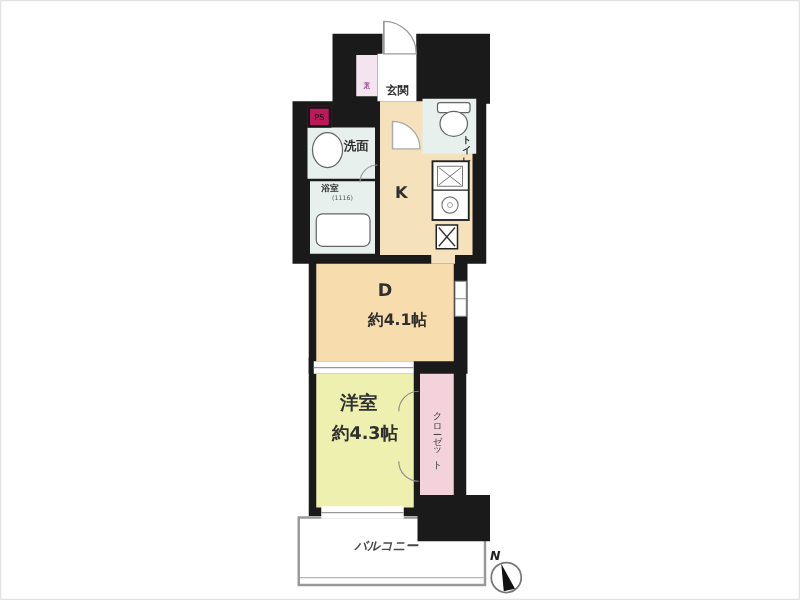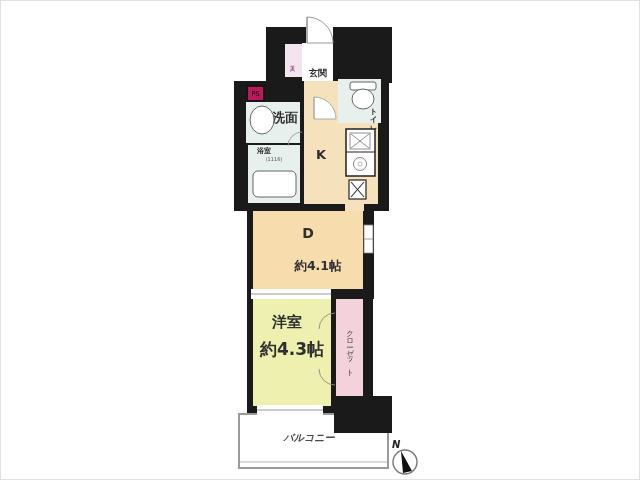--- a/index.html
+++ b/index.html
@@ -48,29 +48,29 @@
   <div class="abs room floor-wet" style="left:247px;top:144px;width:52px;height:58px;"></div>
   <div class="abs room floor-hall" style="left:344px;top:201px;width:19px;height:9px;"></div>
   <div class="abs room floor-dining" style="left:252px;top:210px;width:110px;height:78px;"></div>
   <div class="abs room floor-west" style="left:252px;top:298px;width:78px;height:107px;"></div>
   <div class="abs room floor-closet vert" style="left:335px;top:298px;width:27px;height:99px;font-size:7.5px;letter-spacing:1px;color:#3a3a3a;">
     <span>クローゼット</span>
   </div>
   <div class="abs wall" id="block5" style="left:333px;top:395px;width:58px;height:37px;"></div>
 
   <div class="abs lbl b" style="left:299px;top:68px;width:36px;font-size:9px;">玄関</div>
-  <div class="abs lbl b" style="left:268px;top:111px;width:32px;font-size:13px;font-family:Liberation Mono, monospace;">洗面</div>
+  <div class="abs lbl b" style="left:268px;top:111px;width:32px;font-size:10px;">洗面</div>
   <div class="abs lbl b" style="left:337px;top:107px;width:43px;font-size:7.5px;padding-left:28px;">トイレ</div>
   <div class="abs lbl b" style="left:247px;top:147px;width:32px;font-size:7px;">浴室</div>
   <div class="abs lbl" style="left:247px;top:156px;width:52px;font-size:5px;color:#555;">(1116)</div>
   <div class="abs lbl b" style="left:308px;top:147px;width:24px;font-size:13px;">K</div>
   <div class="abs lbl b" style="left:252px;top:225px;width:110px;font-size:14px;">D</div>
-  <div class="abs lbl b" style="left:252px;top:258px;width:130px;font-size:12.5px;">約4.1帖</div>
+  <div class="abs lbl b" style="left:252px;top:248px;width:130px;font-size:12.5px;">約4.1帖</div>
   <div class="abs lbl b" style="left:252px;top:313px;width:68px;font-size:15px;">洋室</div>
-  <div class="abs lbl b" style="left:252px;top:339px;width:78px;font-size:17px;">約4.3帖</div>
+  <div class="abs lbl b" style="left:252px;top:339px;width:78px;font-size:14px;">約4.3帖</div>
   <div class="abs lbl b" style="left:248px;top:431px;width:120px;font-size:10px;font-style:italic;color:#4a4a4a;">バルコニー</div>
 
   <svg id="overlay" width="640" height="480" viewBox="0 0 640 480">
 
     <g>
       <path d="M306 16 A26 26 0 0 1 332 42 L306 42 Z" fill="#ffffff" stroke="#9a9a9a" stroke-width="1"></path>
       <line x1="306" y1="16" x2="306" y2="42" stroke="#9a9a9a" stroke-width="1.2"></line>
     </g>
 
     <g>

